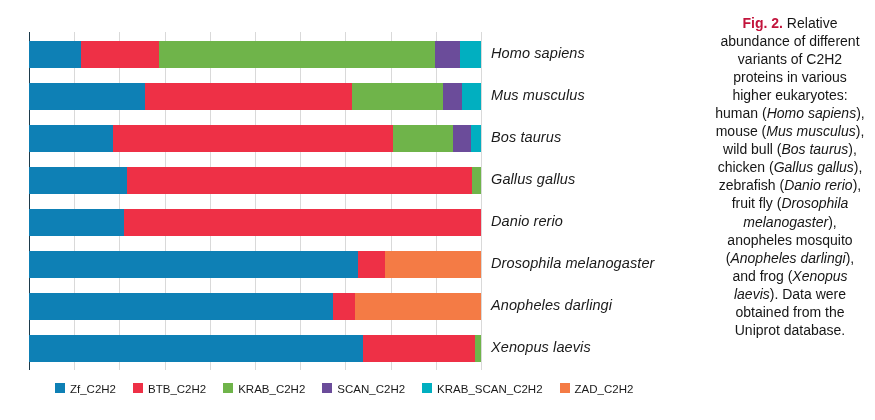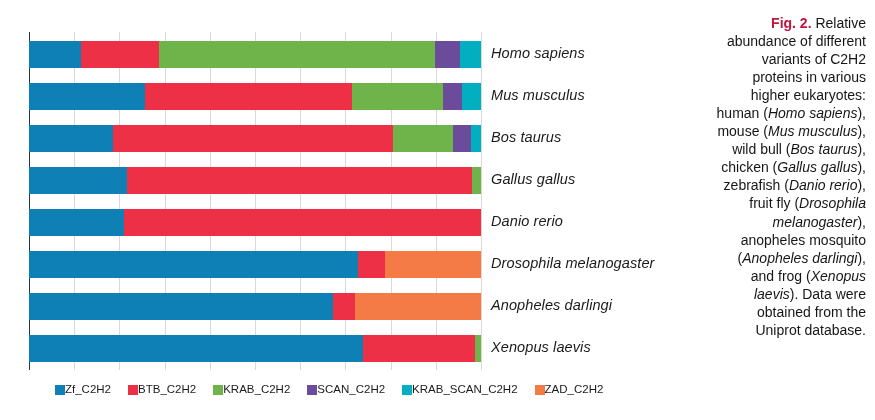--- a/index.html
+++ b/index.html
@@ -86,21 +86,22 @@
   #legend {
     position: absolute;
     left: 55px;
     top: 383px;
     display: flex;
     align-items: center;
     gap: 17px;
   }
   .legend-item {
     display: flex;
-    align-items: flex-end;
+    align-items: flex-start;
+    gap: 5px;
   }
   .legend-swatch {
     width: 10px;
     height: 10px;
     display: inline-block;
   }
   .legend-text {
     font-size: 11.5px;
     color: #1a1a1a;
     white-space: nowrap;
@@ -108,21 +109,21 @@
 
   
   #caption {
     position: absolute;
     left: 714px;
     top: 14px;
     width: 152px;
     font-size: 14px;
     line-height: 1.29;
     color: #161616;
-    text-align: right;
+    text-align: center;
   }
   #caption .fig-label {
     color: #c2143c;
     font-weight: bold;
   }
   #caption em {
     font-style: italic;
   }
   #caption .body-text {
     font-weight: normal;

